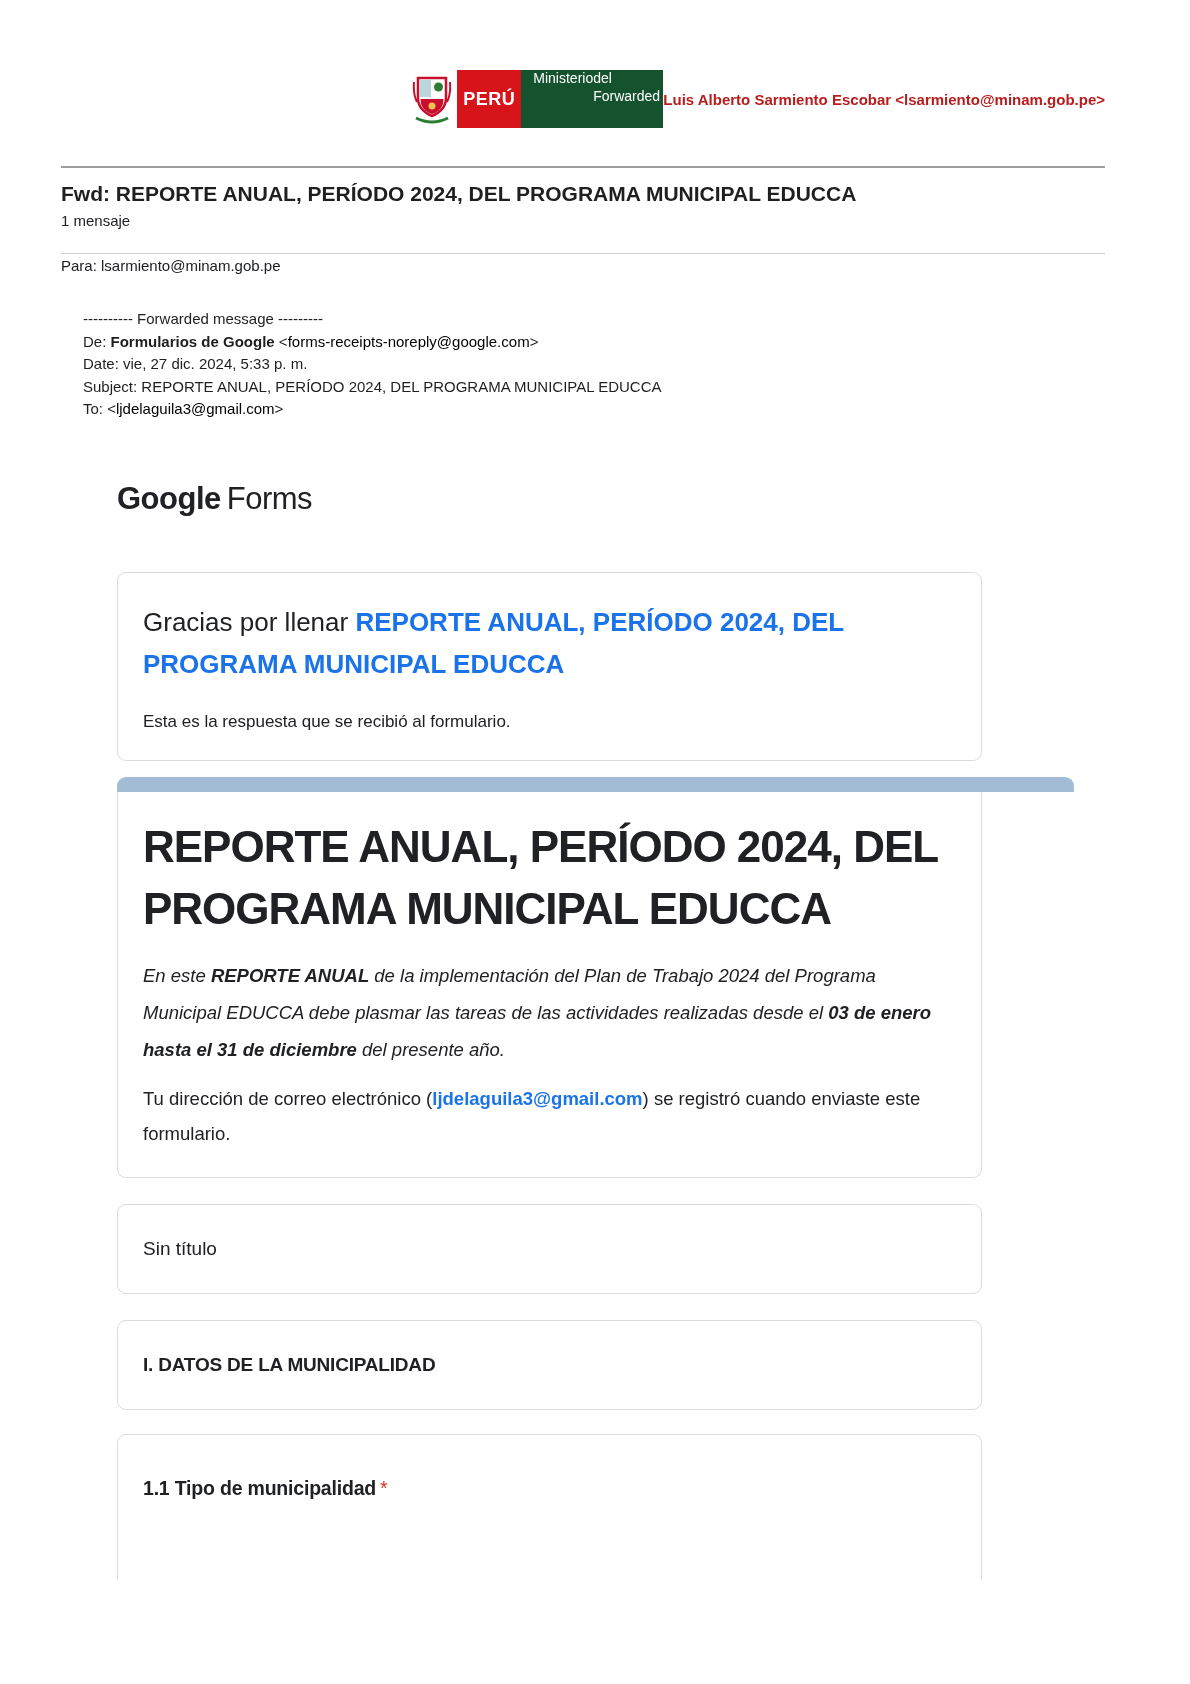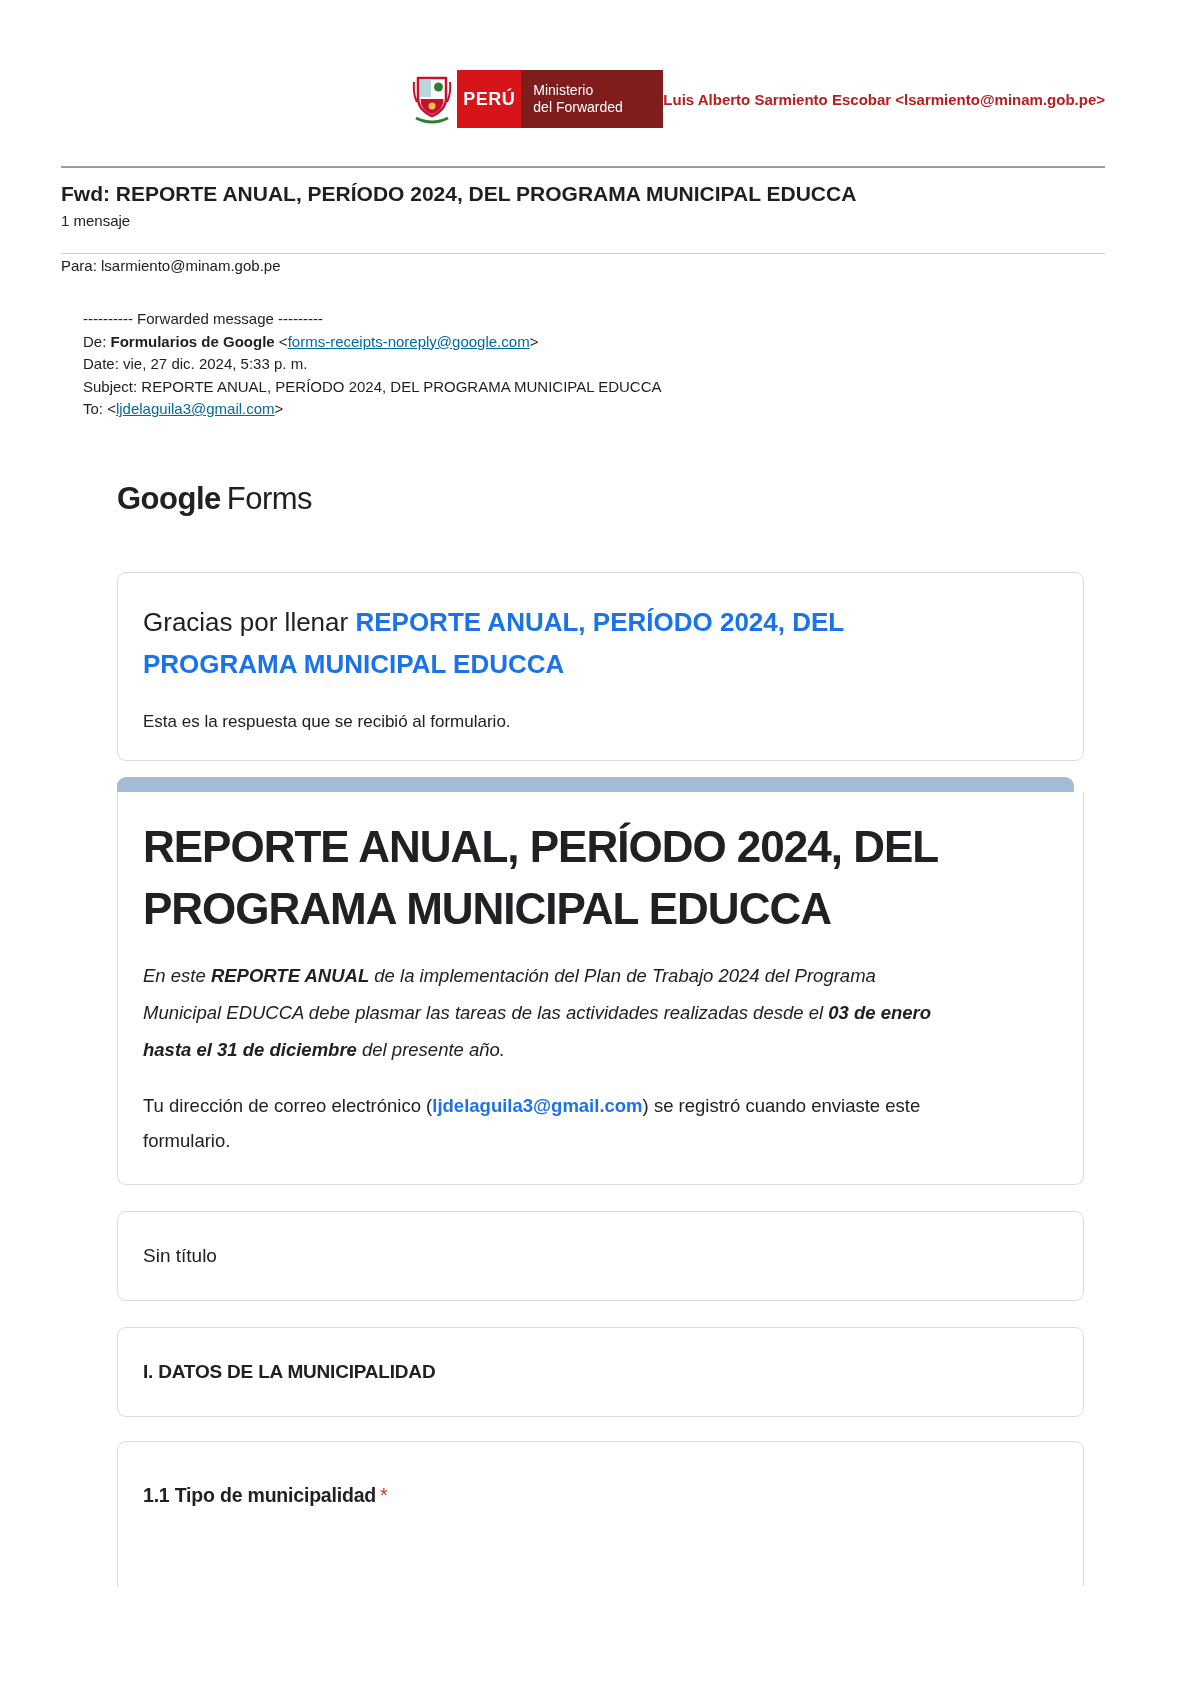--- a/index.html
+++ b/index.html
@@ -10,58 +10,58 @@
     font-family:"Liberation Sans", sans-serif;
   }
   .content { margin:0 85px 0 61px; padding-top:70px; }
 
   
   .header-row { display:flex; justify-content:flex-end; align-items:center; }
   .logo-block { display:flex; height:58px; }
   .logo-shield-box { width:50px; height:58px; background:#ffffff; display:flex; align-items:center; justify-content:center; }
   .logo-red { width:64px; height:58px; background:#d7141a; color:#ffffff; display:flex; align-items:center; justify-content:center;
               font-size:18px; font-weight:bold; letter-spacing:.5px; }
-  .logo-gray { width:142px; height:58px; background:#7f1d1d; color:#ffffff; display:flex; flex-direction:column; justify-content:center;
+  .logo-gray { width:142px; height:58px; background:#14532d; color:#ffffff; display:flex; flex-direction:row; justify-content:center;
                padding-left:12px; font-size:14px; line-height:1.25; }
   .recipient { font-size:15px; font-weight:bold; color:#b91c1c; }
 
   .rule-main  { margin-top:38px; border:0; border-top:2px solid #9e9e9e; }
   .rule-light { margin-top:24px; border:0; border-top:1px solid #cfcfcf; }
 
   .subject-line { margin-top:14px; font-size:21px; font-weight:bold; color:#1f1f1f; }
   .msg-count { margin-top:6px; font-size:15px; }
 
   .sender-row { margin-top:10px; display:flex; justify-content:space-between; font-size:15px; }
   .sender-name { font-weight:bold; }
   .para-line { margin-top:3px; font-size:15px; }
 
   
   .fwd-block { margin:34px 0 0 22px; font-size:15px; line-height:1.5; color:#1f1f1f; }
   .fwd-bold { font-weight:bold; }
-  a.mail-link { color:#0369a1; text-decoration:underline; cursor:pointer; }
+  a.mail-link { color:#000000; cursor:pointer; }
 
   
   .forms-logo { margin:60px 0 0 56px; font-size:31px; color:#202124; letter-spacing:-0.5px; }
   .forms-logo .g-word { font-weight:700; }
   .forms-logo .f-word { font-weight:400; margin-left:6px; }
 
   
-  .card { margin-left:56px; width:967px; background:#ffffff;
+  .card { margin-left:56px; width:865px; background:#ffffff;
           border:1px solid #dadce0; border-radius:9px; }
   .card-thanks { margin-top:55px; padding:28px 25px; }
   .thanks-line { font-size:26px; line-height:1.65; max-width:800px; color:#202124; }
   a.form-link { color:#1a73e8; font-weight:bold; text-decoration:none; cursor:pointer; }
   .thanks-sub { margin-top:26px; font-size:17px; color:#202124; }
 
   .card-topbar { margin:16px 0 0 56px; width:957px; height:15px; background:#a2bcd6; border-radius:9px 9px 0 0; }
   .card-form { border-radius:0 0 9px 9px; border-top:0; padding:24px 25px 26px; }
   .form-title { font-size:44px; font-weight:700; letter-spacing:-1px; line-height:1.4; color:#202124; }
   .form-desc { margin-top:18px; font-size:18.5px; font-style:italic; line-height:2.0; max-width:795px; color:#202124; }
   .form-desc b { font-weight:bold; }
-  .form-note { margin-top:21px; font-size:18.5px; line-height:1.85; max-width:845px; color:#202124; }
+  .form-note { margin-top:14px; font-size:18.5px; line-height:1.85; max-width:845px; color:#202124; }
   a.note-link { color:#1a73e8; font-weight:bold; text-decoration:none; cursor:pointer; }
 
   .card-untitled { margin-top:26px; padding:33px 25px; font-size:19px; }
   .card-section { margin-top:26px; padding:33px 25px; font-size:19px; font-weight:bold; letter-spacing:-0.2px; }
   .card-question { margin-top:24px; padding:42px 25px 0; height:145px;
                    border-bottom:0; border-radius:9px 9px 0 0; }
   .q-label { font-size:19.5px; font-weight:bold; letter-spacing:-0.2px; }
   .req-star { color:#d93025; font-weight:400; margin-left:4px; }
 </style>
 </head>

